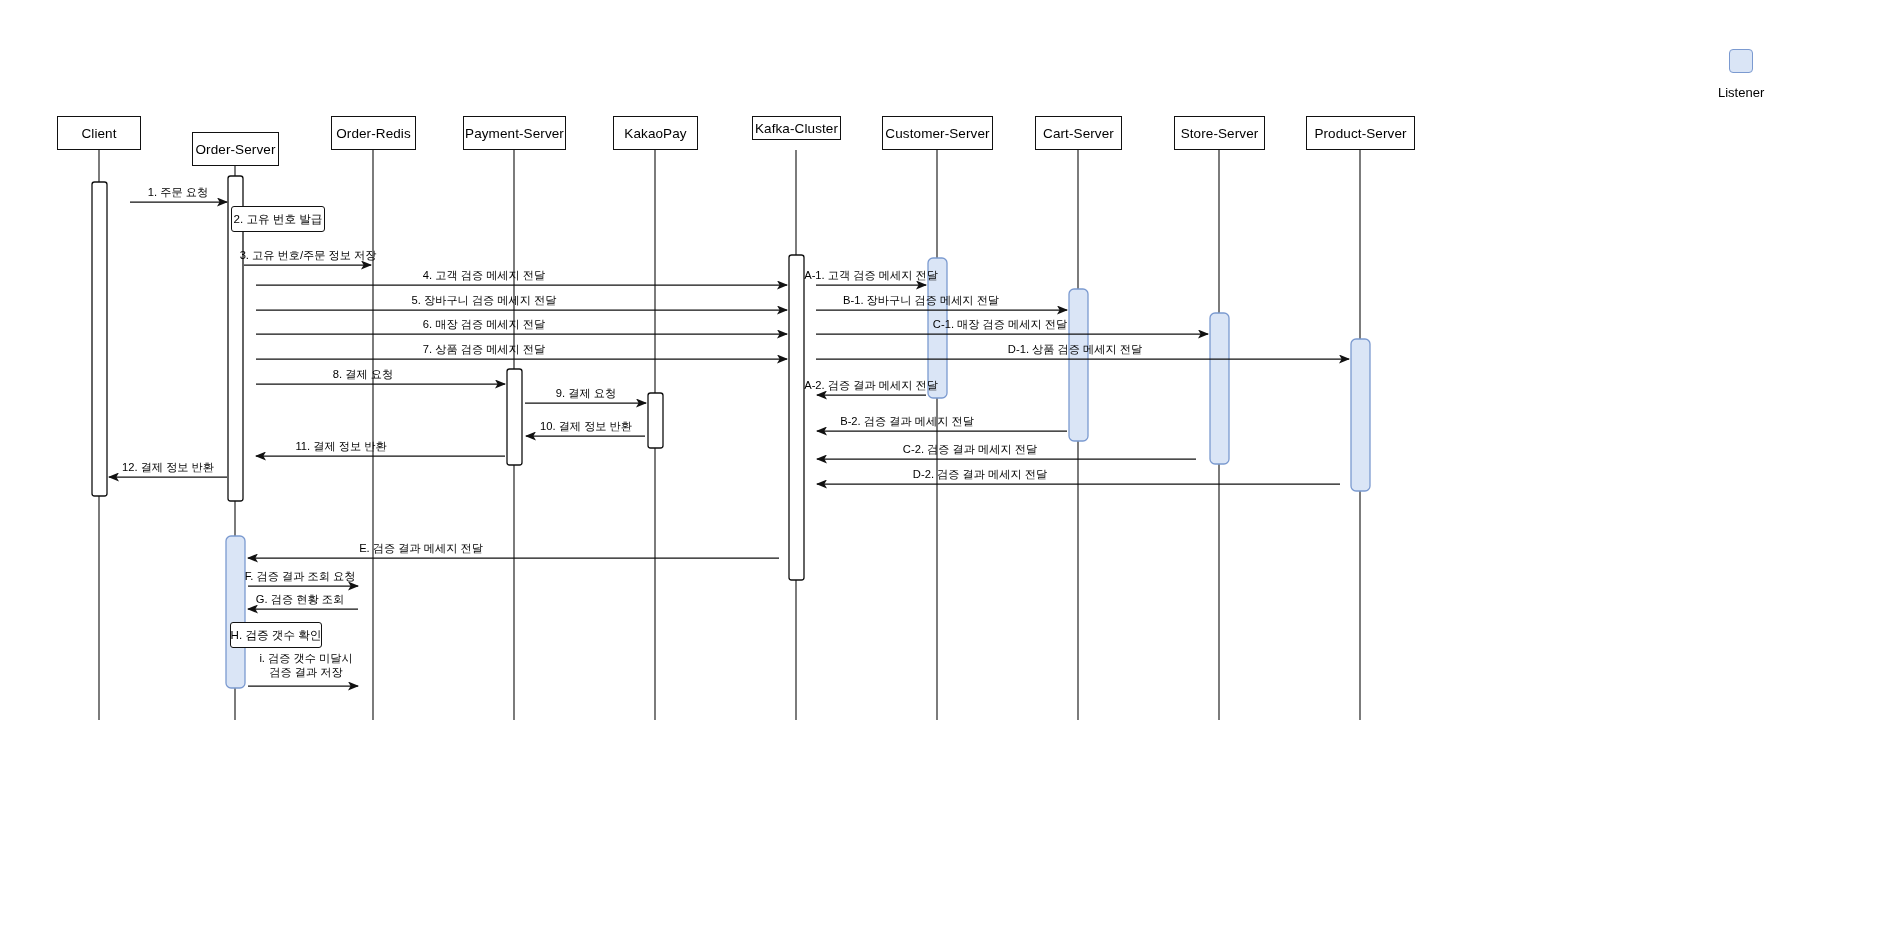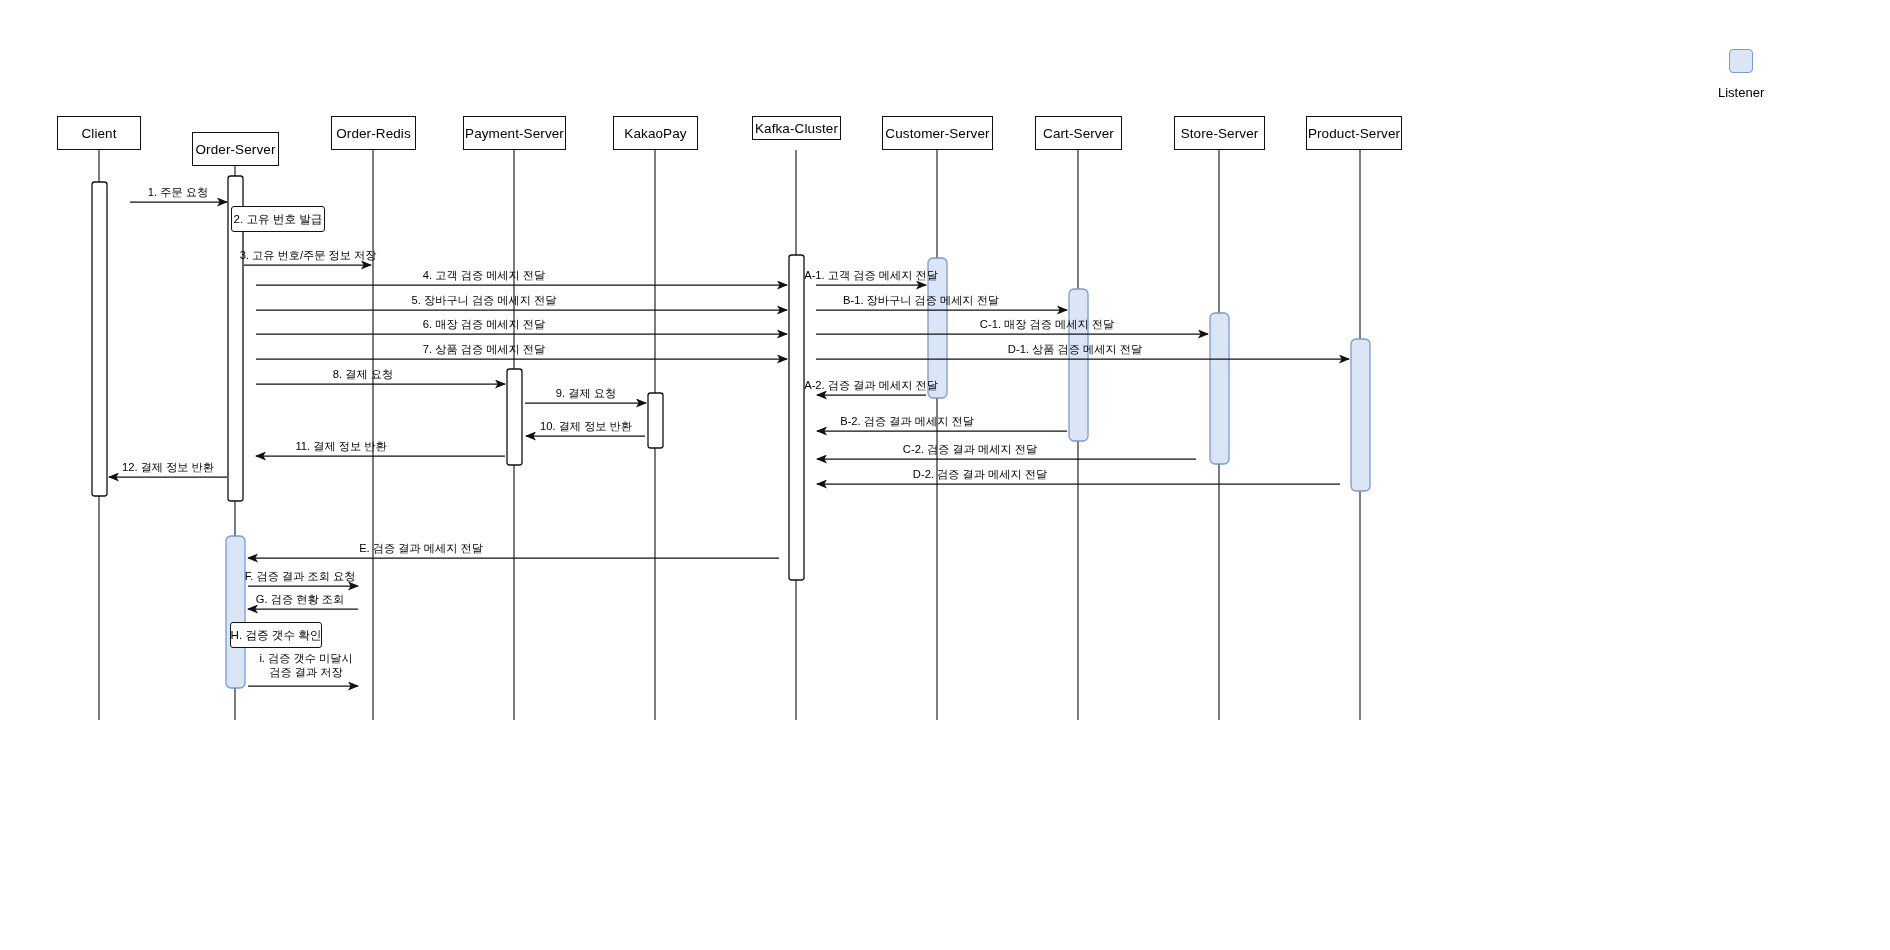--- a/index.html
+++ b/index.html
@@ -131,21 +131,21 @@
       </div>
       <div class="lifeline-head" style="left: 882px; top: 116px; width: 111px; height: 34px;">
         <span>Customer-Server</span>
       </div>
       <div class="lifeline-head" style="left: 1035px; top: 116px; width: 87px; height: 34px;">
         <span>Cart-Server</span>
       </div>
       <div class="lifeline-head" style="left: 1174px; top: 116px; width: 91px; height: 34px;">
         <span>Store-Server</span>
       </div>
-      <div class="lifeline-head" style="left: 1306px; top: 116px; width: 96px; height: 34px;">
+      <div class="lifeline-head" style="left: 1306px; top: 116px; width: 109px; height: 34px;">
         <span>Product-Server</span>
       </div>
     </div>
   <div id="labels-layer">
       <div class="msg-label" style="left: 178px; top: 186px;">
         <div>1. 주문 요청</div>
       </div>
       <div class="msg-label" style="left: 308px; top: 249px;">
         <div>3. 고유 번호/주문 정보 저장</div>
       </div>
@@ -175,21 +175,21 @@
       </div>
       <div class="msg-label" style="left: 168px; top: 461px;">
         <div>12. 결제 정보 반환</div>
       </div>
       <div class="msg-label" style="left: 871px; top: 269px;">
         <div>A-1. 고객 검증 메세지 전달</div>
       </div>
       <div class="msg-label" style="left: 921px; top: 294px;">
         <div>B-1. 장바구니 검증 메세지 전달</div>
       </div>
-      <div class="msg-label" style="left: 1000px; top: 318px; margin-left: 47px;">
+      <div class="msg-label" style="left: 1000px; top: 318px;">
         <div>C-1. 매장 검증 메세지 전달</div>
       </div>
       <div class="msg-label" style="left: 1075px; top: 343px;">
         <div>D-1. 상품 검증 메세지 전달</div>
       </div>
       <div class="msg-label" style="left: 871px; top: 379px;">
         <div>A-2. 검증 결과 메세지 전달</div>
       </div>
       <div class="msg-label" style="left: 907px; top: 415px;">
         <div>B-2. 검증 결과 메세지 전달</div>

